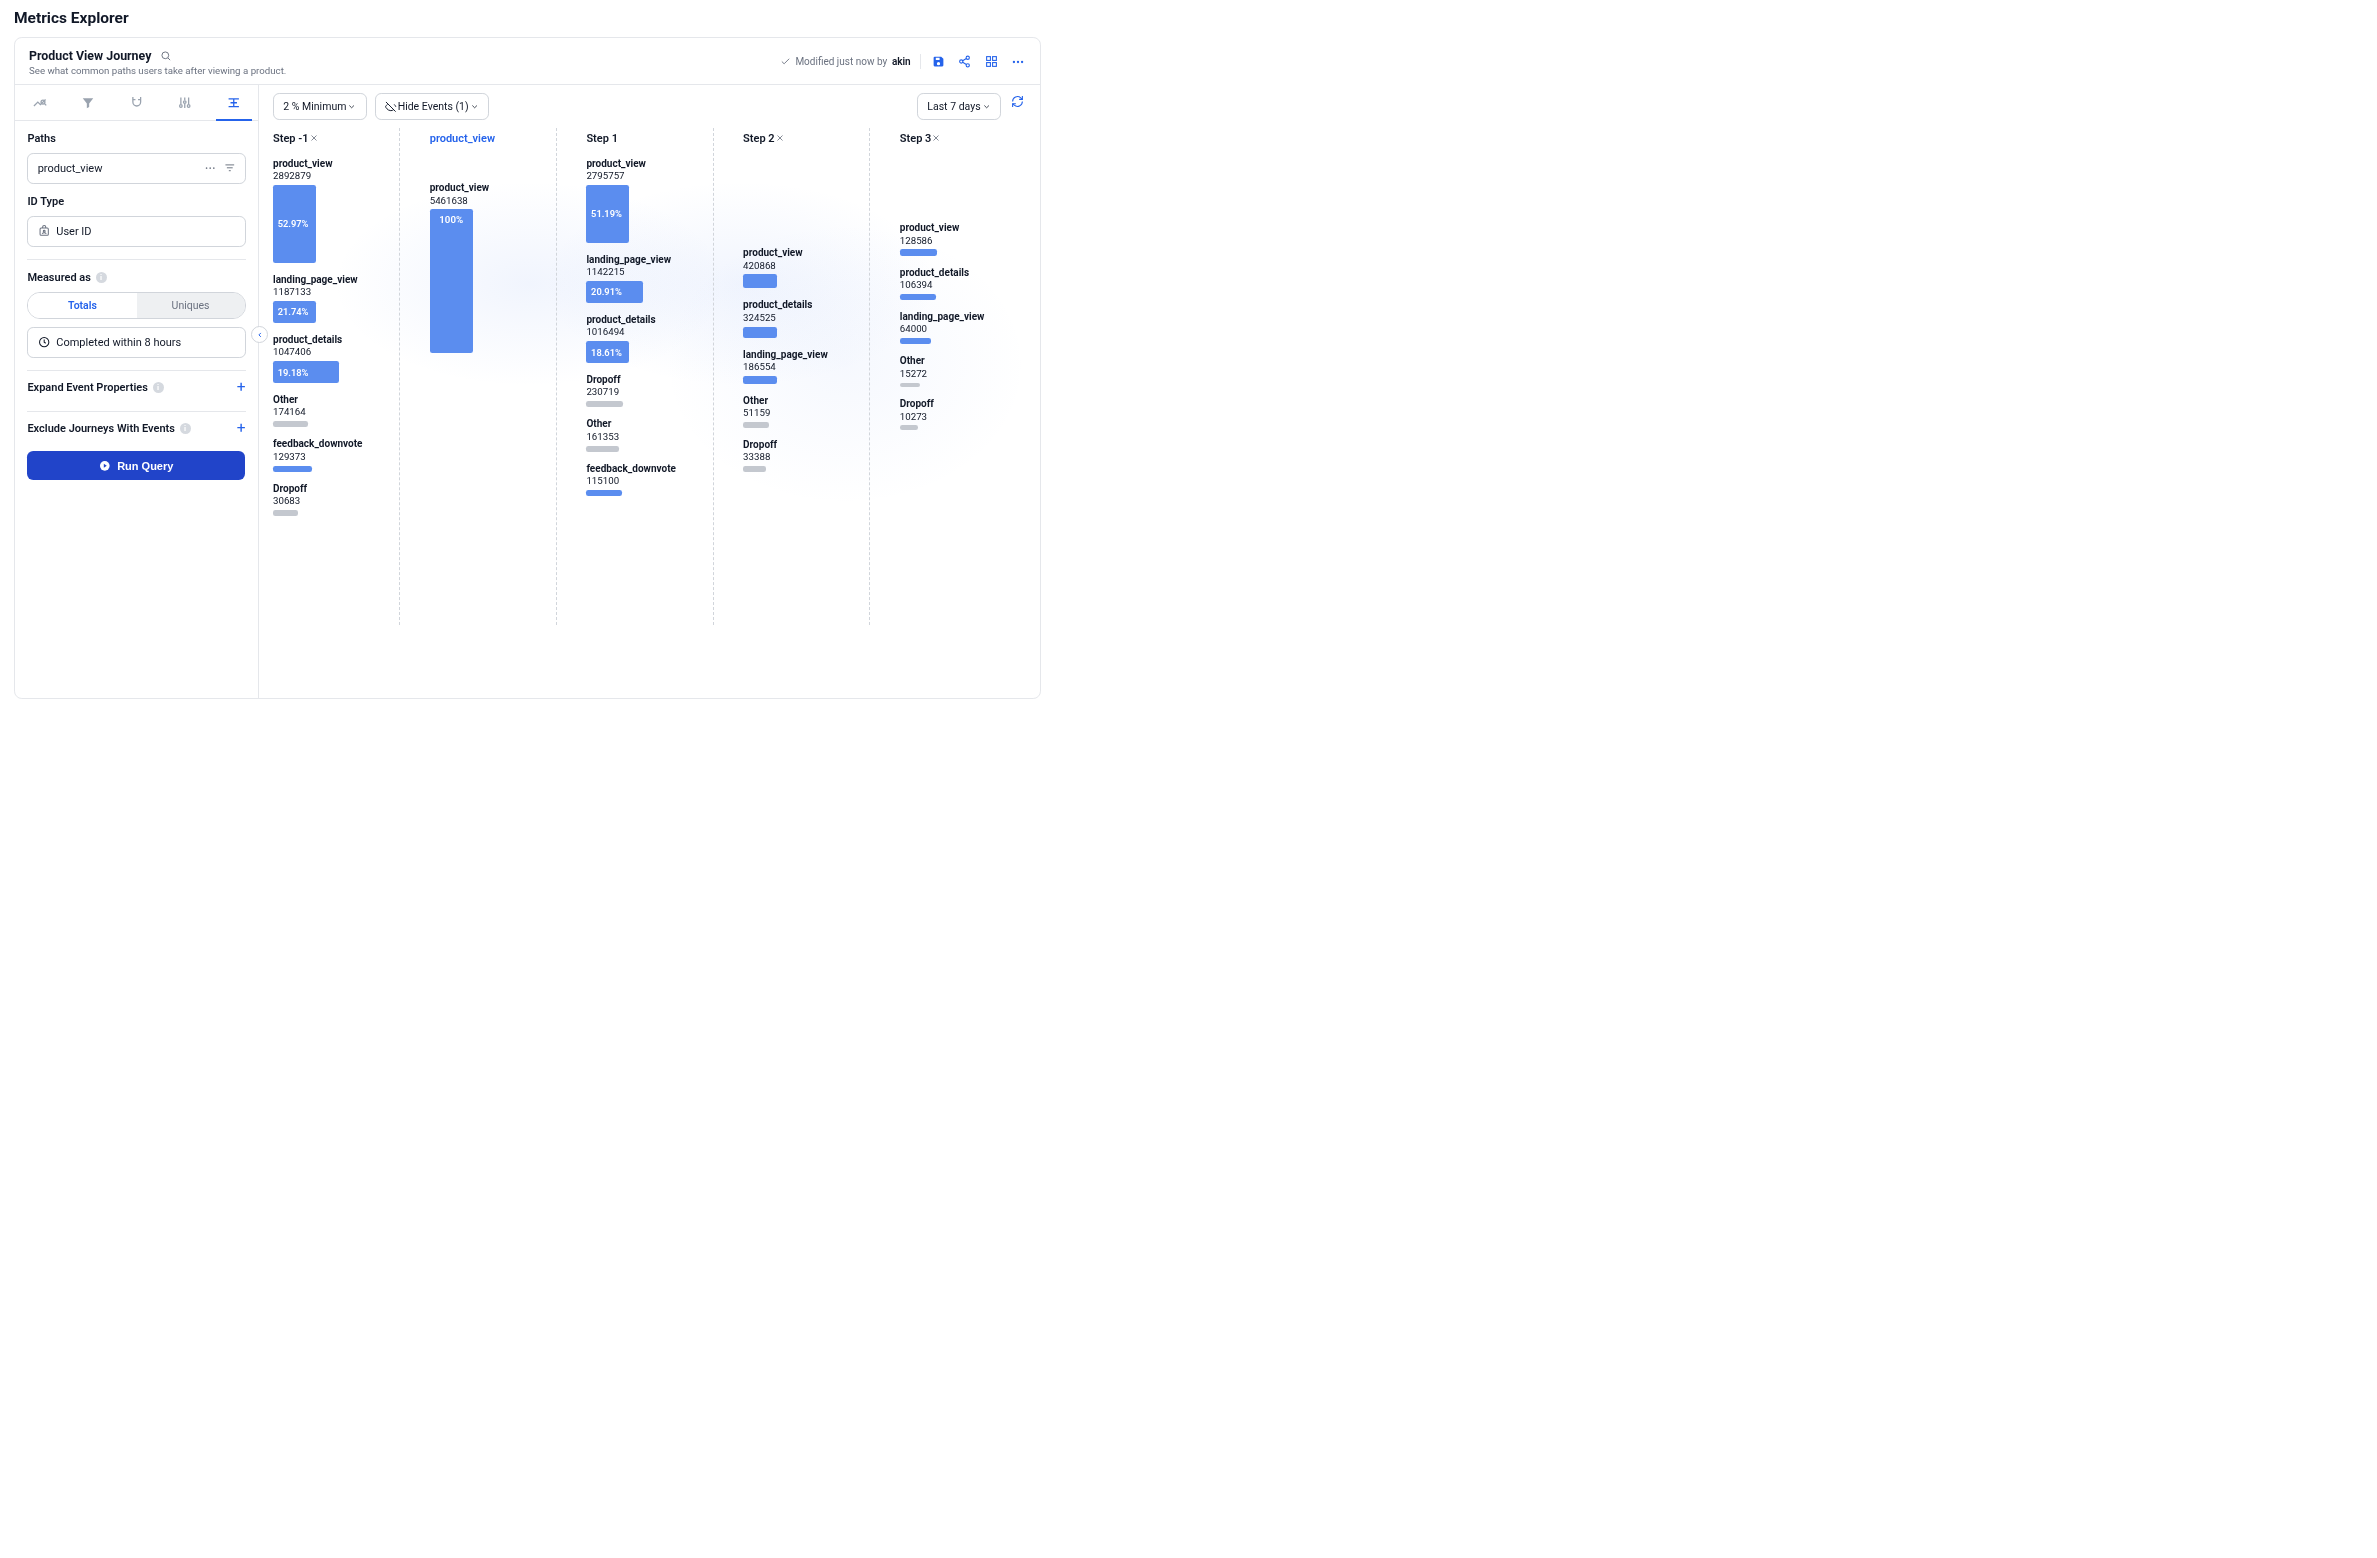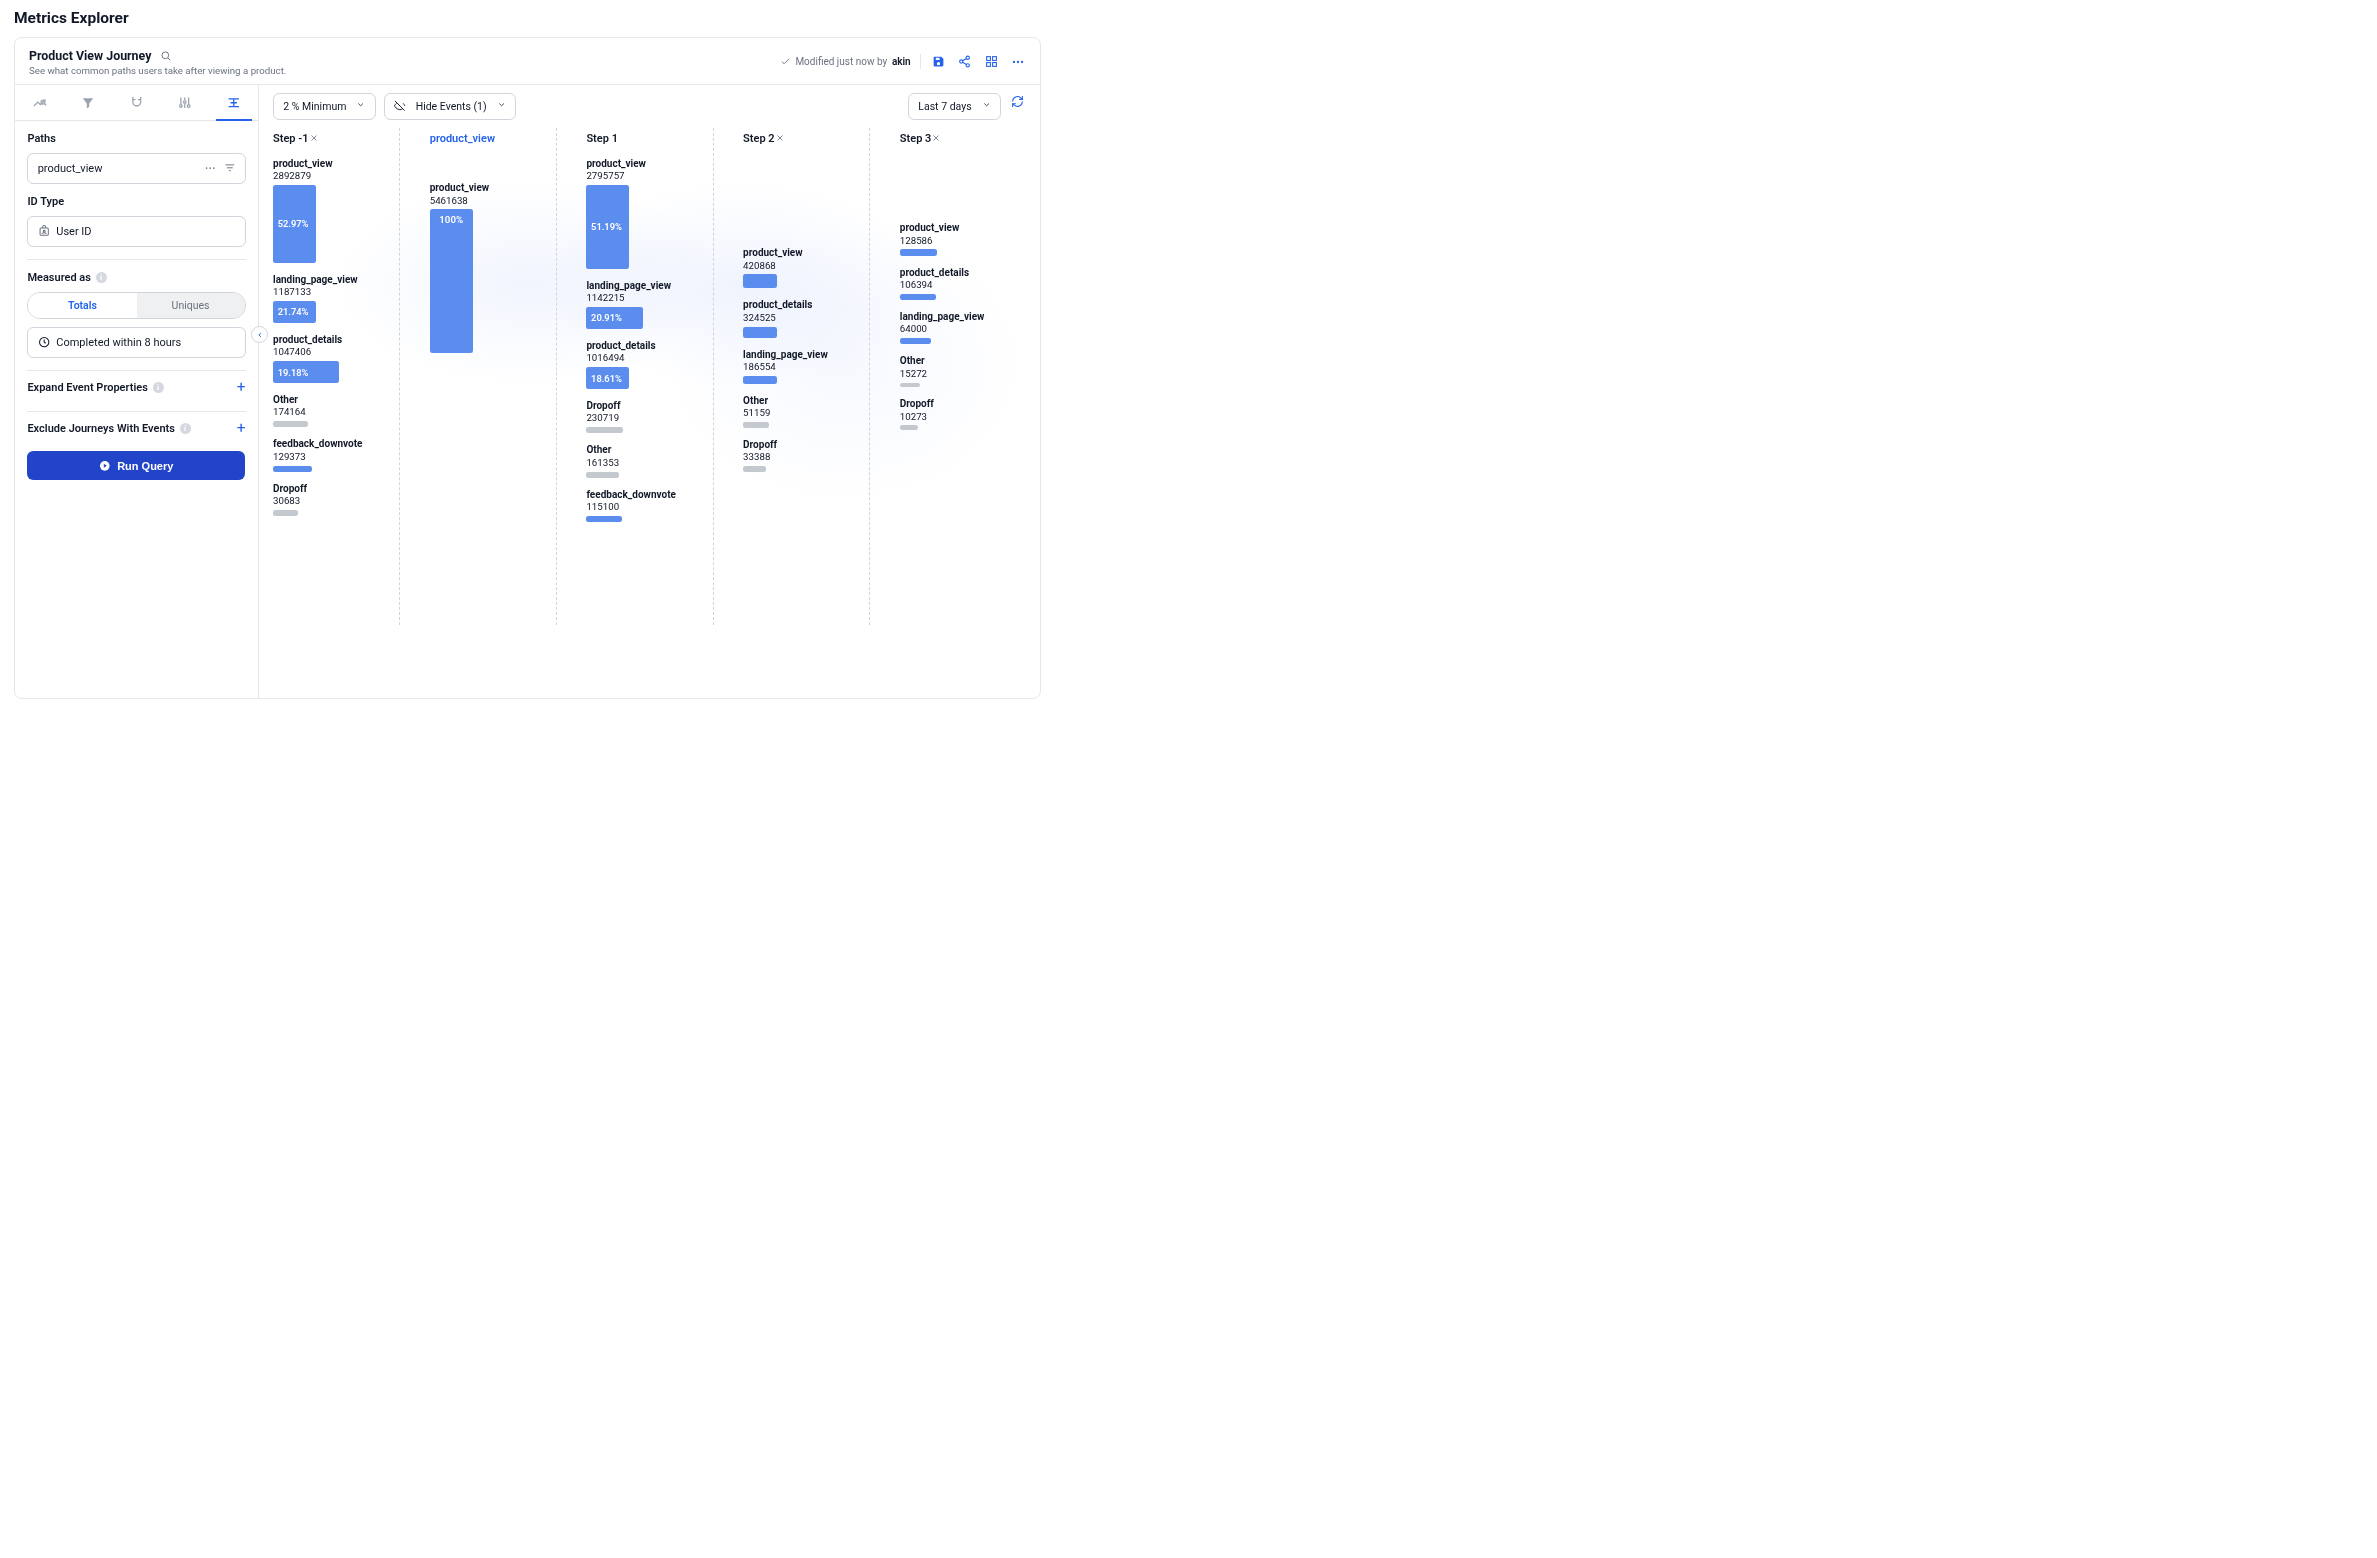--- a/index.html
+++ b/index.html
@@ -74,21 +74,21 @@
   position:absolute;left:236px;top:241px;width:17px;height:17px;border-radius:50%;
   border:0.8px solid var(--border-dark);background:#fff;display:flex;align-items:center;justify-content:center;
   color:var(--blue);cursor:pointer;z-index:5;
 }
 
 .main{flex:1;padding:7.8px 14px 15.5px;min-height:613px;}
 .toolbar{display:flex;align-items:center;justify-content:space-between;margin-bottom:7.8px;}
 .toolbar-left{display:flex;gap:7.8px;}
 .pill{
   border:0.8px solid var(--border-dark);border-radius:6.2px;padding:6.2px 9.3px;
-  display:flex;align-items:flex-start;gap:10px;font-size:10.5px;cursor:pointer;background:#fff;
+  display:flex;align-items:center;gap:1px;font-size:10.5px;cursor:pointer;background:#fff;
 }
 .pill svg{flex-shrink:0;}
 
 .sankey{position:relative;height:497px;display:flex;gap:29.5px;}
 .step-col{flex:1;position:relative;border-right:0.8px dashed var(--border-dark);padding-right:9.3px;}
 .step-col:last-child{border-right:none;}
 .step-head{display:flex;align-items:center;height:20px;margin-bottom:9.3px;}
 .step-title{font-size:11px;font-weight:600;color:var(--text);}
 .step-title.anchor{color:var(--blue);}
 .close-x{color:var(--text-weak);cursor:pointer;font-size:11px;}
@@ -406,21 +406,21 @@
                 <div class="anchor-bar" style="height:144px">100%</div>
               </div>
             </div>
             <div class="step-col">
               <div class="step-head">
                 <span class="step-title">Step 1</span>
               </div>
               <div class="node">
                 <div class="node-label">product_view</div>
                 <div class="node-count">2795757</div>
-                <div class="bar" style="height:84px;width:43px">51.19%</div>
+                <div class="bar" style="height:58px;width:43px">51.19%</div>
               </div>
               <div class="node">
                 <div class="node-label">landing_page_view</div>
                 <div class="node-count">1142215</div>
                 <div class="bar" style="height:22px;width:57px">20.91%</div>
               </div>
               <div class="node">
                 <div class="node-label">product_details</div>
                 <div class="node-count">1016494</div>
                 <div class="bar" style="height:22px;width:43px">18.61%</div>

